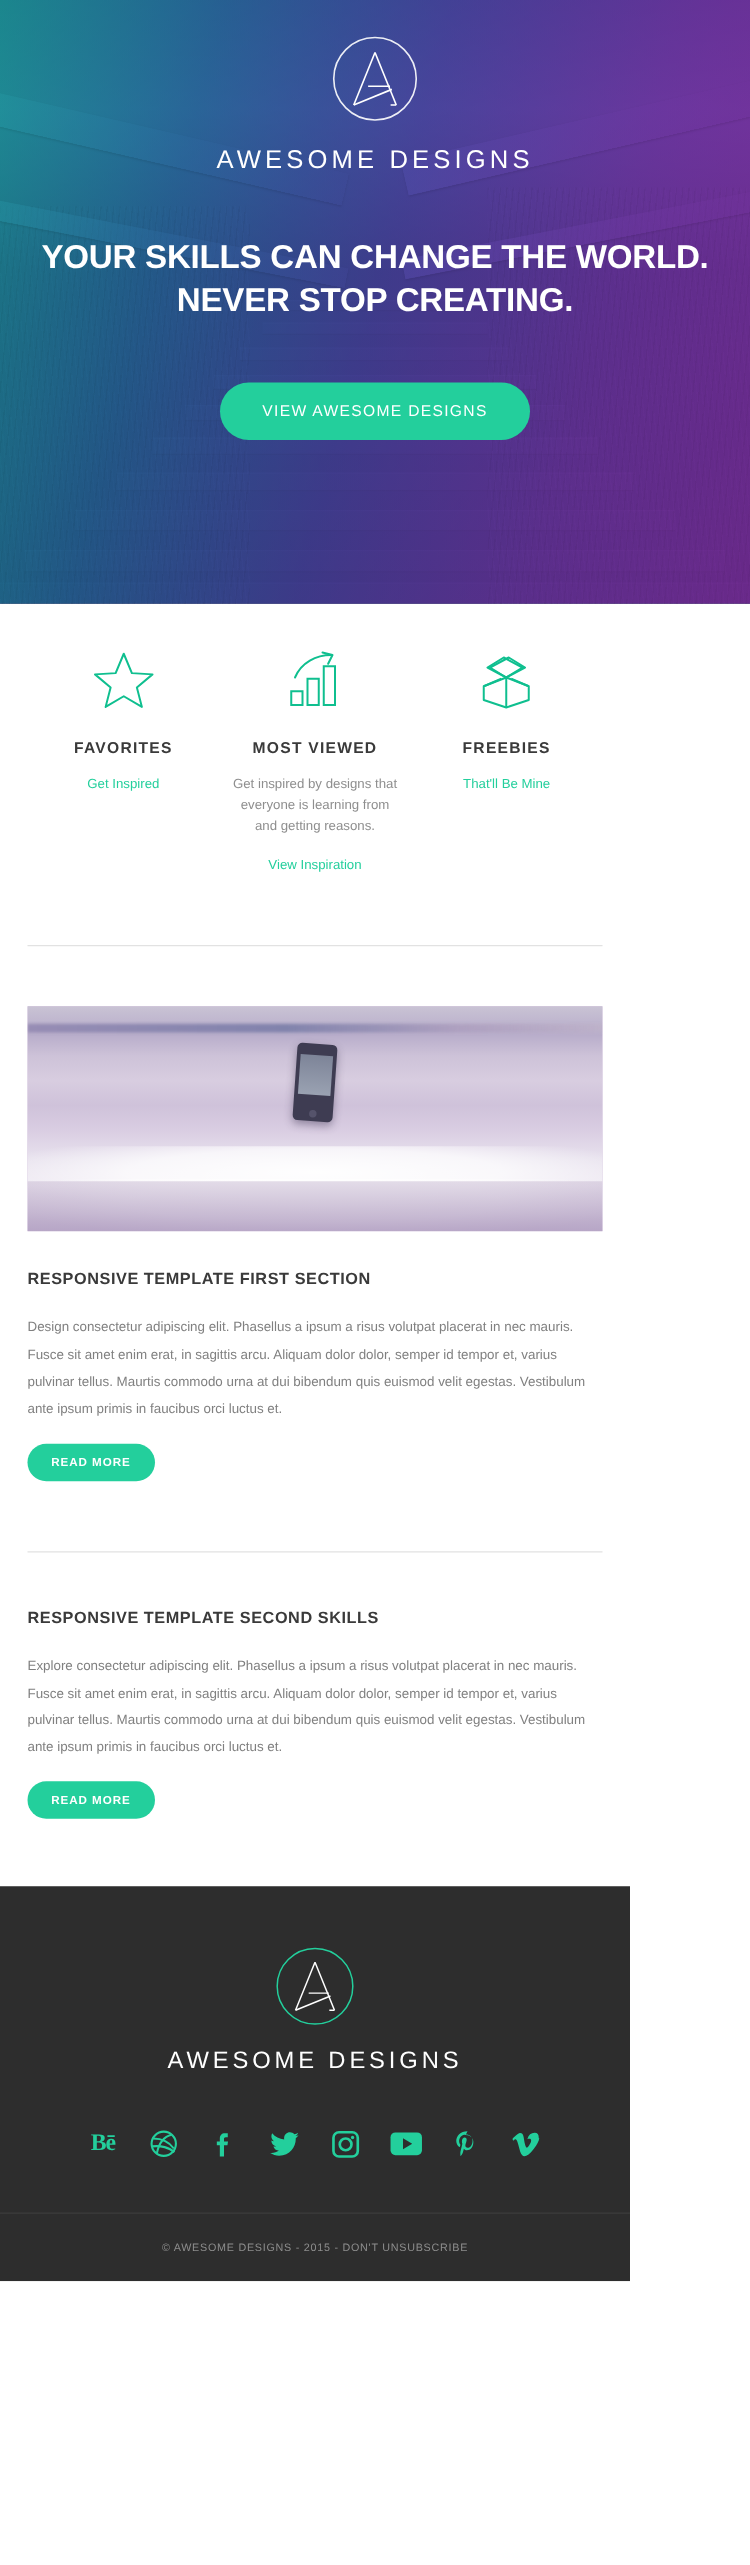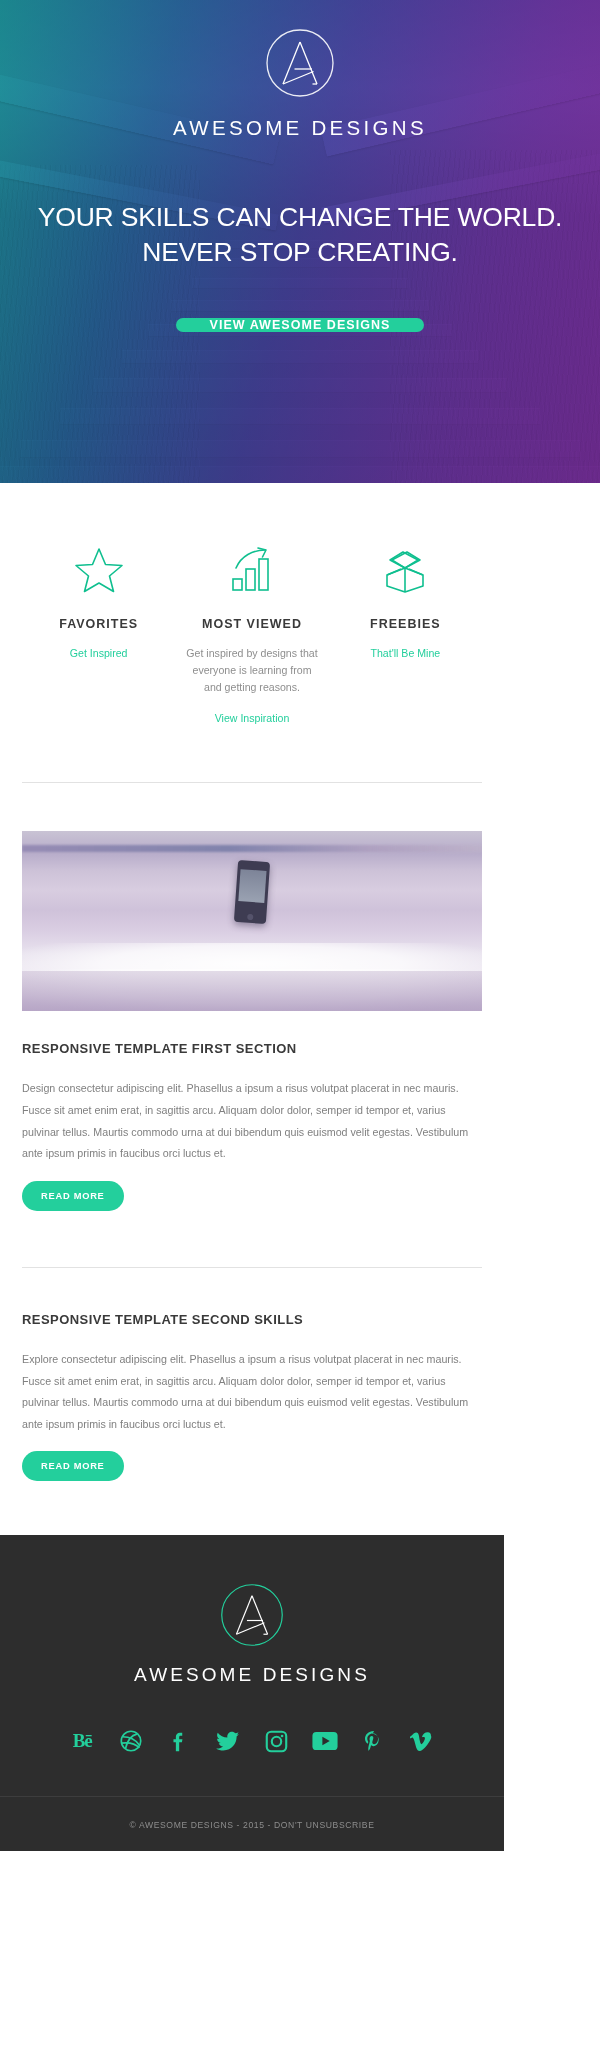--- a/index.html
+++ b/index.html
@@ -75,47 +75,47 @@
     margin:0 auto;
   }
   .brand-name {
     margin-top:17px;
     color:#ffffff;
     font-size:20.5px;
     letter-spacing:3.3px;
     font-weight:300;
   }
   .hero-head {
-    margin-top:60px;
+    margin-top:48px;
     color:#ffffff;
     font-size:26.5px;
-    font-weight:normal;
+    font-weight:bold;
     line-height:1.32;
     letter-spacing:-0.2px;
     padding:0 12px;
   }
   .hero-btn {
     display:inline-block;
     margin-top:48px;
     background:#23cf9c;
     color:#ffffff;
     font-size:12.5px;
-    font-weight:bold;
+    font-weight:normal;
     letter-spacing:1.05px;
-    padding:0 34px;
+    padding:16px 34px;
     border-radius:26px;
     border:none;
     cursor:pointer;
     font-family:"Liberation Sans", sans-serif;
   }
 
   
   .features {
     display:flex;
-    padding:62px 22px 0 22px;
+    padding:36px 22px 0 22px;
     background:#ffffff;
   }
   .feature { flex:1; text-align:center; padding:0 9px; }
   .feature-icon { height:50px; display:flex; align-items:center; justify-content:center; }
   .feature-title {
     margin-top:22px;
     font-size:12.5px;
     font-weight:bold;
     letter-spacing:1.0px;
     color:#3a3a3a;

